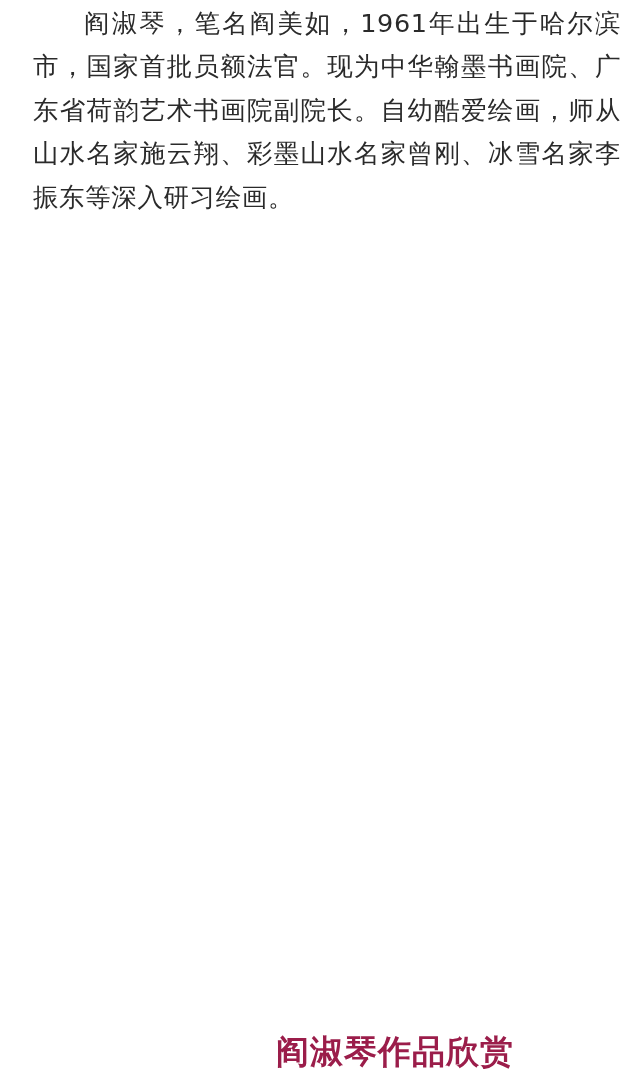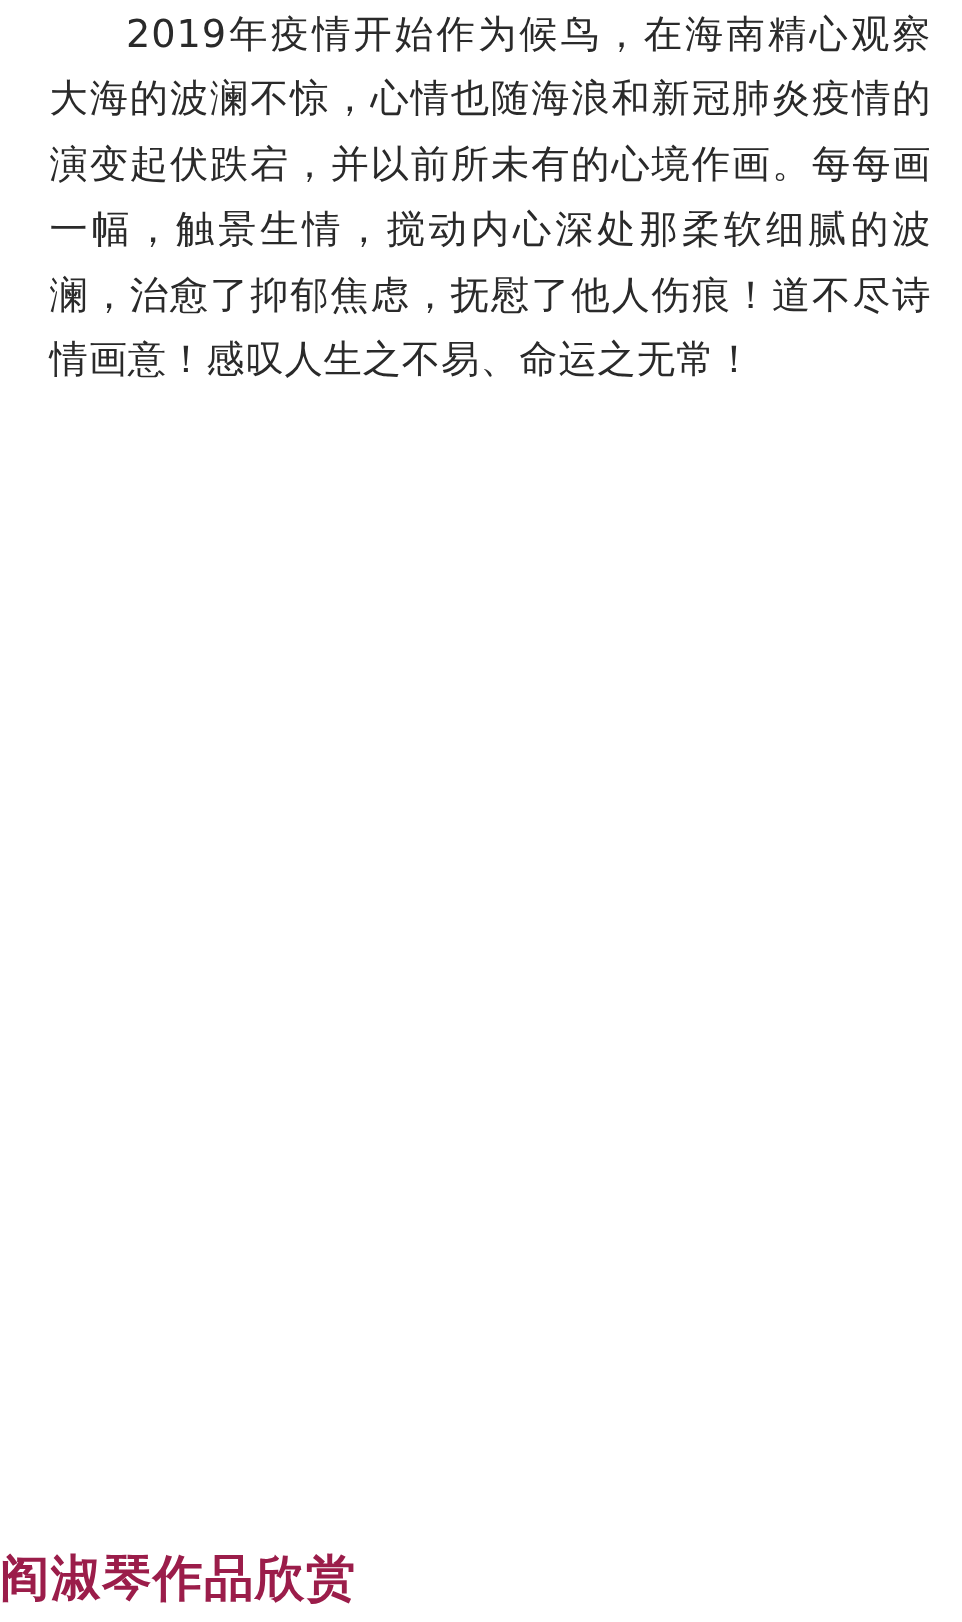--- a/index.html
+++ b/index.html
@@ -3,23 +3,23 @@
 <meta charset="utf-8">
 <style>
   html, body { margin: 0; padding: 0; background: #ffffff; }
   body { width: 641px; height: 1081px; overflow: hidden; position: relative;
          font-family: "DejaVu Sans", "Liberation Sans", sans-serif; color: #2a2a2a; }
   .article { position: absolute; left: 33px; top: 2px; width: 588px; }
   .para { margin: 0; font-size: 25.5px; line-height: 43.4px; text-indent: 2em;
           letter-spacing: 0.6px; text-align: justify; }
   .p1 { margin-bottom: 43px; }
   .p2 { margin-bottom: 43px; }
-  .heading { position: absolute; left: 0; width: 514px; top: 1030px; text-align: left;
+  .heading { position: absolute; left: 0; width: 514px; top: 1030px; text-align: right;
              font-size: 33px; font-weight: bold; color: #9b1d4a; letter-spacing: 1px; }
 </style>
 </head>
 <body>
 
 <div class="article">
-  <p class="para p2">2019年疫情开始作为候鸟，在海南精心观察大海的波澜不惊，心情也随海浪和新冠肺炎疫情的演变起伏跌宕，并以前所未有的心境作画。每每画一幅，触景生情，搅动内心深处那柔软细腻的波澜，治愈了抑郁焦虑，抚慰了他人伤痕！道不尽诗情画意！感叹人生之不易、命运之无常！</p>
+  <p class="para p1">阎淑琴，笔名阎美如，1961年出生于哈尔滨市，国家首批员额法官。现为中华翰墨书画院、广东省荷韵艺术书画院副院长。自幼酷爱绘画，师从山水名家施云翔、彩墨山水名家曾刚、冰雪名家李振东等深入研习绘画。</p>
 </div>
 
 <div class="heading">阎淑琴作品欣赏</div>
 
 </body></html>

